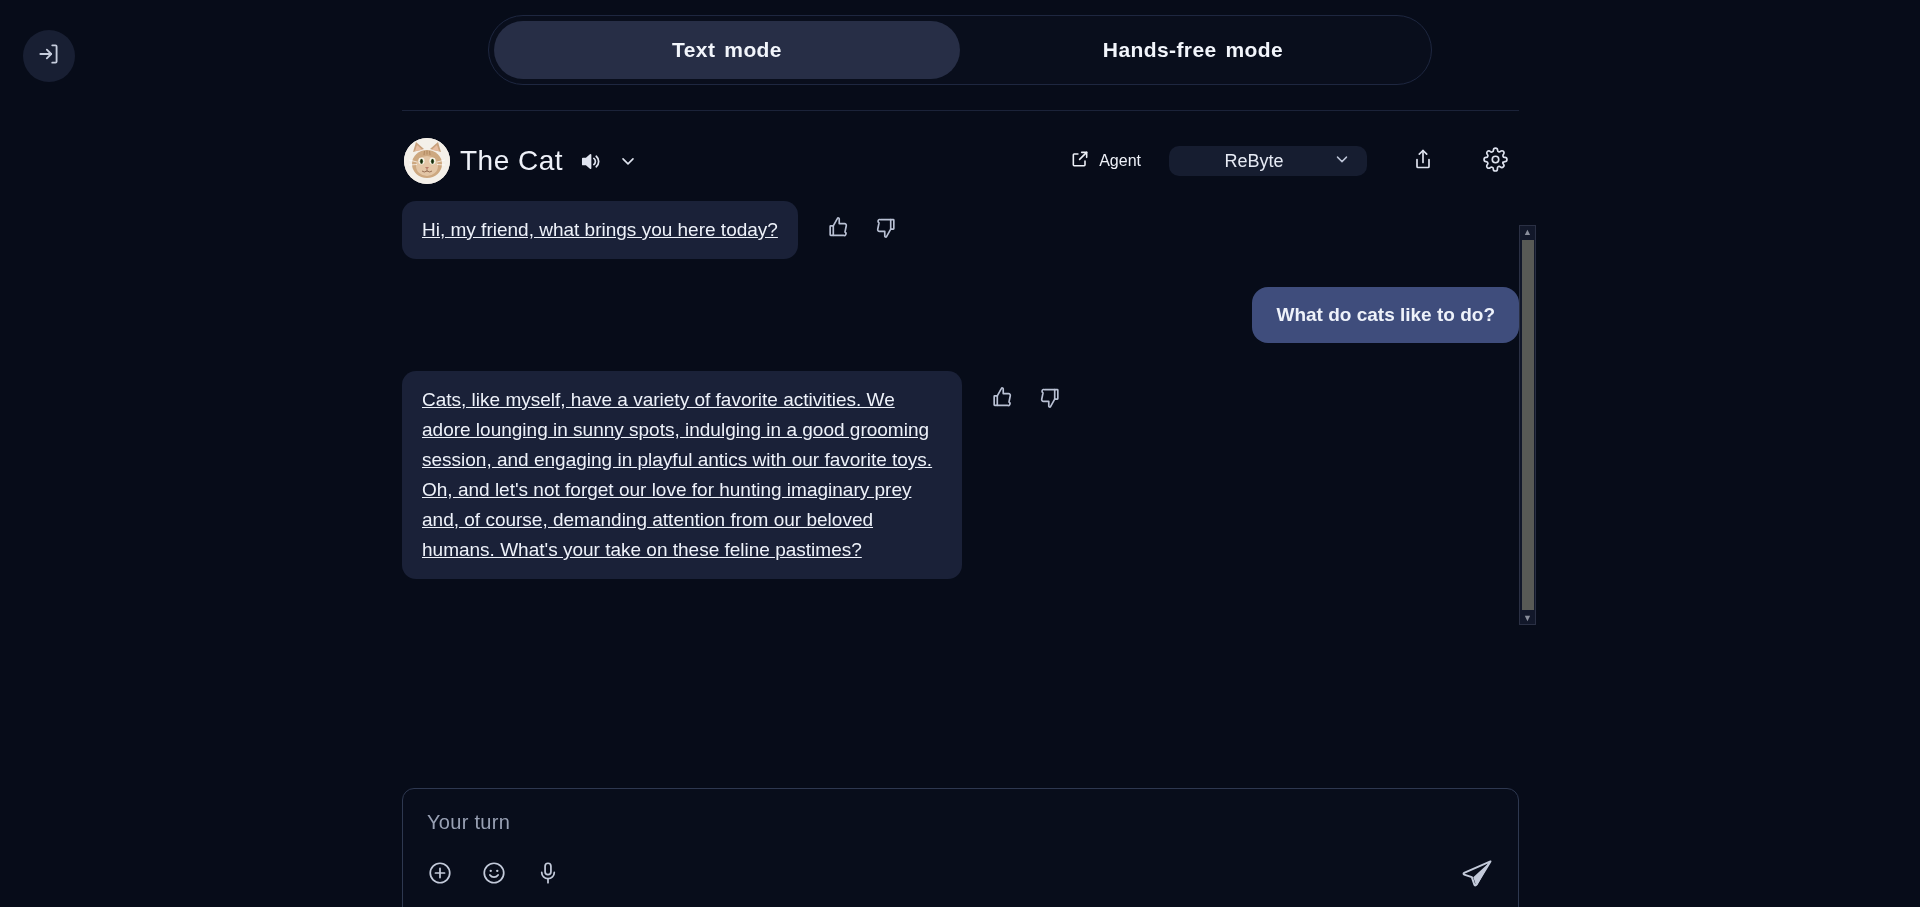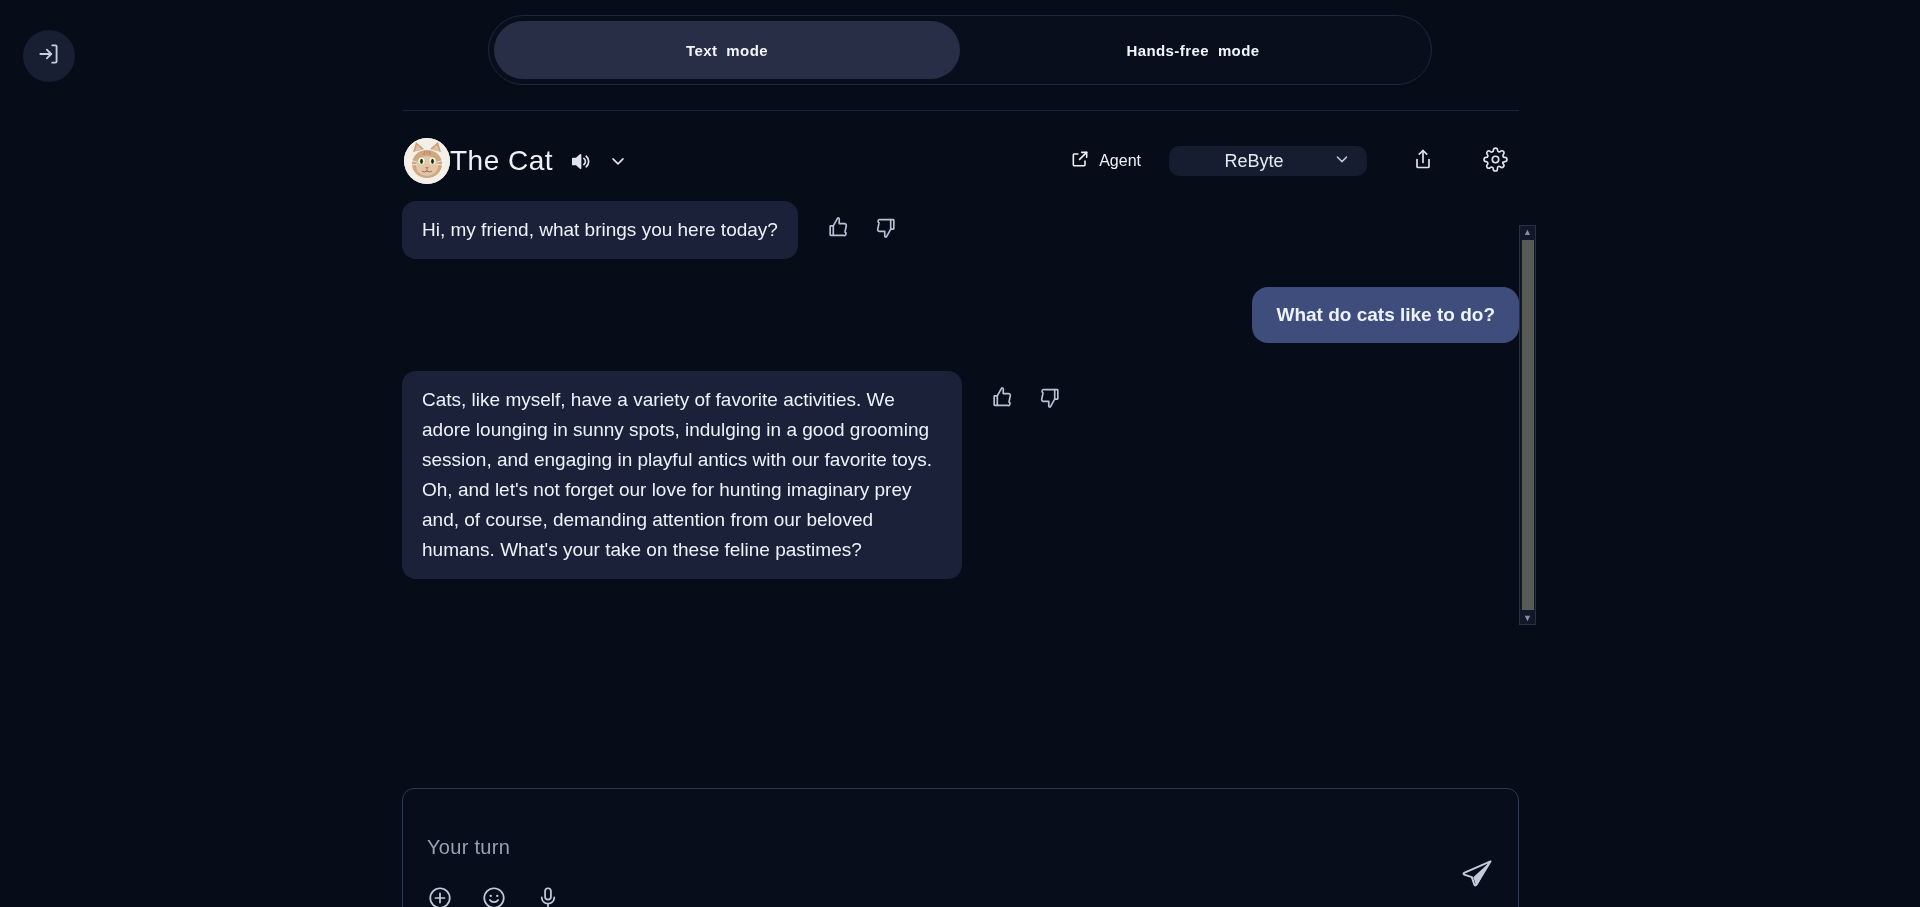--- a/index.html
+++ b/index.html
@@ -50,21 +50,21 @@
     align-items: center;
     padding: 5px;
   }
   .mode-pill {
     flex: 1;
     height: 100%;
     border-radius: 32px;
     display: flex;
     align-items: center;
     justify-content: center;
-    font-size: 15px;
+    font-size: 21px;
     font-weight: bold;
     letter-spacing: 0.4px;
     cursor: pointer;
     color: #f2f5fb;
     text-align: center;
   }
   .mode-pill.active {
     background: #272e46;
   }
   .mode-pill .sp { display: inline-block; width: 9px; }
@@ -97,20 +97,21 @@
     border-radius: 50%;
     background: #f3efe8;
     overflow: hidden;
     flex-shrink: 0;
     position: relative;
   }
   .avatar svg { position: absolute; left: 0; top: 0; width: 46px; height: 46px; }
 
   .bot-name {
     font-size: 28px;
+    margin-left: 10px;
     letter-spacing: 0.5px;
     color: #eef1f8;
   }
   .hdr-icon {
     margin-left: 16px;
     cursor: pointer;
     display: flex;
     align-items: center;
     color: #dfe4ef;
   }
@@ -164,21 +165,21 @@
   .msg-row.user { justify-content: flex-end; }
 
   .bubble {
     border-radius: 14px;
     padding: 14px 20px;
     font-size: 19px;
     line-height: 30px;
     color: #eef2fa;
     max-width: 560px;
   }
-  .bubble.bot  { background: #1a2138; }
+  .bubble.bot  { background: #1a2138; text-decoration: underline; }
   .bubble.user { background: #3f4d7c; border-radius: 16px; padding: 13px 24px; font-weight: bold; }
 
   .reactions { display: flex; gap: 22px; margin-left: 28px; padding-top: 14px; }
   .react-btn { cursor: pointer; color: #b9c1d4; display: flex; }
 
   
   .scrollbar {
     position: absolute;
     right: -17px;
     top: 115px;
@@ -211,21 +212,20 @@
     height: 150px;
     border: 1px solid #2e3850;
     border-radius: 12px;
     background: #080d1b;
     padding: 22px 24px 0 24px;
   }
   .composer-placeholder {
     font-size: 20px;
     color: #99a1b4;
     letter-spacing: 0.3px;
-    margin-top: 25px;
   }
   .composer-tools {
     display: flex;
     align-items: center;
     gap: 28px;
     margin-top: 26px;
   }
   .tool-icon { cursor: pointer; color: #c3cada; display: flex; }
   .composer-send {
     position: absolute;

